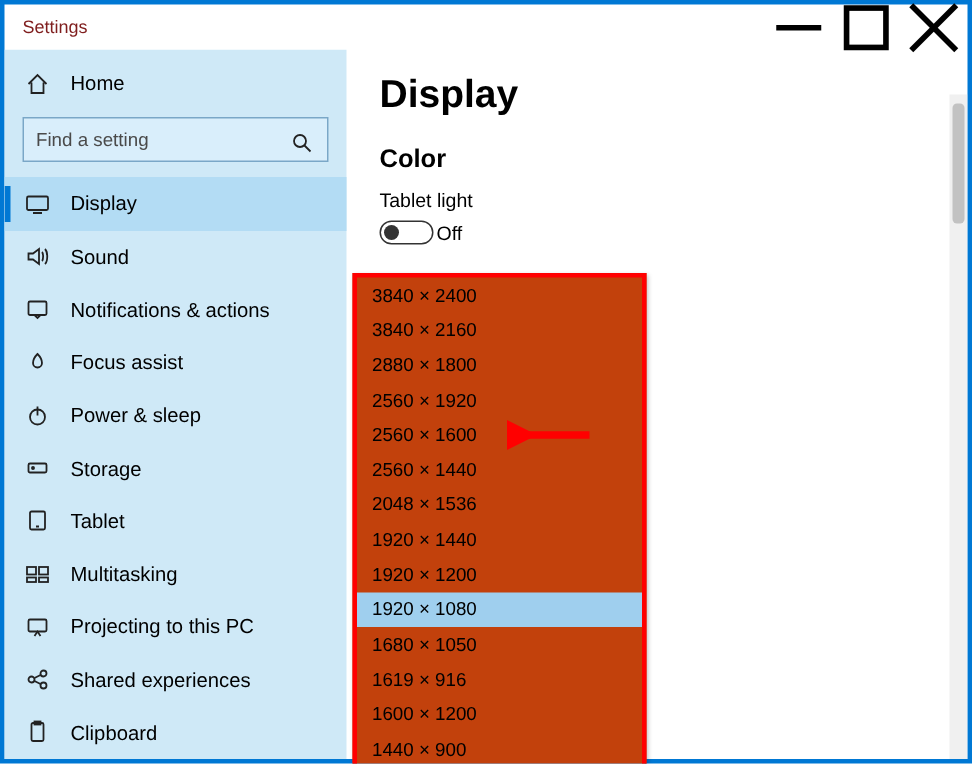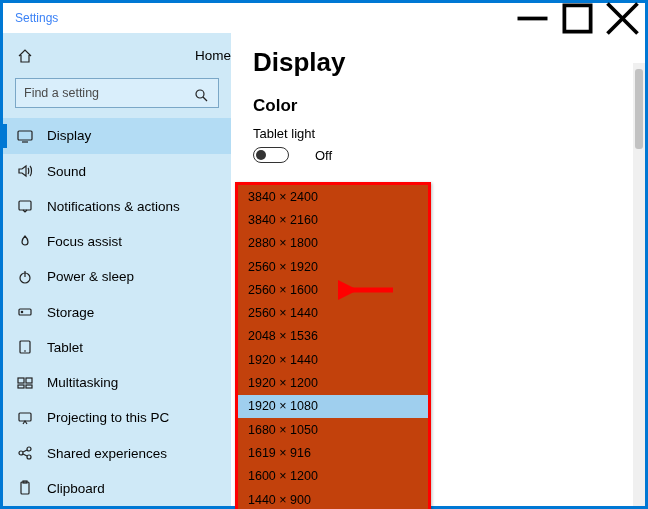--- a/index.html
+++ b/index.html
@@ -1,39 +1,39 @@
 <!DOCTYPE html>
 <html><head>
 <meta charset="utf-8">
 <style>
   * { box-sizing: border-box; margin: 0; padding: 0; font-family: "Segoe UI", Arial, sans-serif; }
   body { background: #0078d4; width: 648px; height: 509px; overflow: hidden; position: relative; }
   .frame { position: absolute; top: 3px; left: 3px; right: 3px; bottom: 3px; background: #fff; display: flex; flex-direction: column; }
-  .titlebar { height: 30px; display: flex; align-items: center; padding-left: 12px; font-size: 12px; color: #3b82f6; }
+  .titlebar { height: 30px; display: flex; align-items: center; padding-left: 12px; font-size: 12px; color: #7f1d1d; }
   .titlebar .title { flex: 0 0 auto; }
   .titlebar .spacer { flex: 1; }
   .winbtn { width: 45px; height: 30px; display: flex; align-items: center; justify-content: center; font-size: 11px; color: #000; }
   .content { flex: 1; display: flex; overflow: hidden; }
   .sidebar { width: 228px; background: #cfe9f7; display: flex; flex-direction: column; padding-top: 6px; }
   .sidebar .row { display: flex; align-items: center; height: 36px; padding-left: 14px; font-size: 13.5px; color: #000; gap: 14px; cursor: default; position: relative; }
-  .sidebar .row.home { height: 34px; justify-content: space-between; }
+  .sidebar .row.home { height: 34px; }
   .sidebar .searchwrap { padding: 6px 12px 10px 12px; }
   .sidebar .search { width: 100%; height: 30px; border: 1px solid #7aa7c7; background: #d9eefb; padding: 0 12px 0 8px; font-size: 12.5px; color: #555; outline: none; }
   .sidebar .search::placeholder { color: #4a4a4a; }
   .sidebar .searchicon { position: absolute; right: 22px; top: 50%; transform: translateY(-50%); pointer-events: none; }
   .sidebar .section-head { font-weight: 600; font-size: 13px; padding: 0 0 6px 14px; }
   .sidebar .row.active { background: #b3dcf4; }
   .sidebar .row.active::before { content:""; position:absolute; left:0; top:6px; bottom:6px; width:4px; background:#0078d4; }
   .icon { width: 16px; height: 16px; display: inline-flex; align-items: center; justify-content: center; flex: 0 0 16px; }
   .icon svg { width: 16px; height: 16px; stroke: #222; fill: none; stroke-width: 1.2; }
   .main { flex: 1; position: relative; padding: 14px 0 0 22px; overflow: hidden; }
   .main h1 { font-size: 26px; font-weight: 600; margin-bottom: 18px; }
   .main h2 { font-size: 17px; font-weight: 600; margin-bottom: 10px; }
   .nightlabel { font-size: 13px; margin-bottom: 6px; }
-  .toggle-row { display:flex; align-items:center; gap:26px; margin-bottom: 33px; }
+  .toggle-row { display:flex; align-items:center; gap:2px; margin-bottom: 33px; }
   .toggle { width: 36px; height: 16px; border: 1px solid #333; border-radius: 10px; position: relative; background: #fff; }
   .toggle::after { content:""; position:absolute; left:2px; top:2px; width:10px; height:10px; background:#333; border-radius:50%; }
   .toggletext { font-size: 13px; }
   .dropdown { position: absolute; left: 235px; top: 182px; width: 196px; height: 332px; background: #c2410c; border: 3px solid #ff0000; box-shadow: 1px 1px 3px rgba(0,0,0,0.25); }
   .dropdown .opt { height: 23.3px; display:flex; align-items:center; padding-left: 10px; font-size: 12.5px; color:#000; }
   .dropdown .opt.sel { background: #9fcfee; }
   .arrow { position:absolute; left: 338px; top: 276px; pointer-events:none; }
   .scrollbar { position:absolute; right:0; top:30px; bottom:0; width:12px; background:#f0f0f0; }
   .scrollbar .thumb { position:absolute; left:2px; right:2px; top:6px; height:80px; background:#c2c2c2; border-radius:3px; }
 </style>

